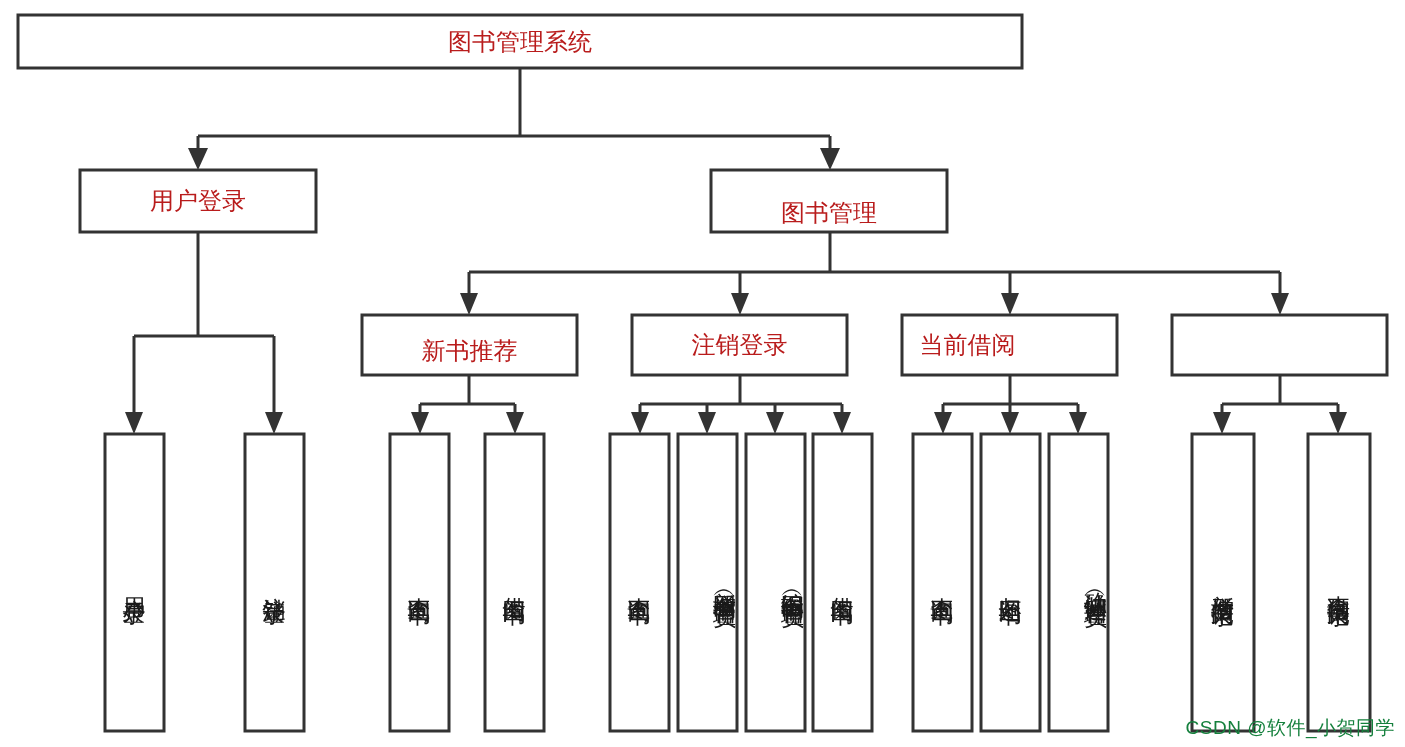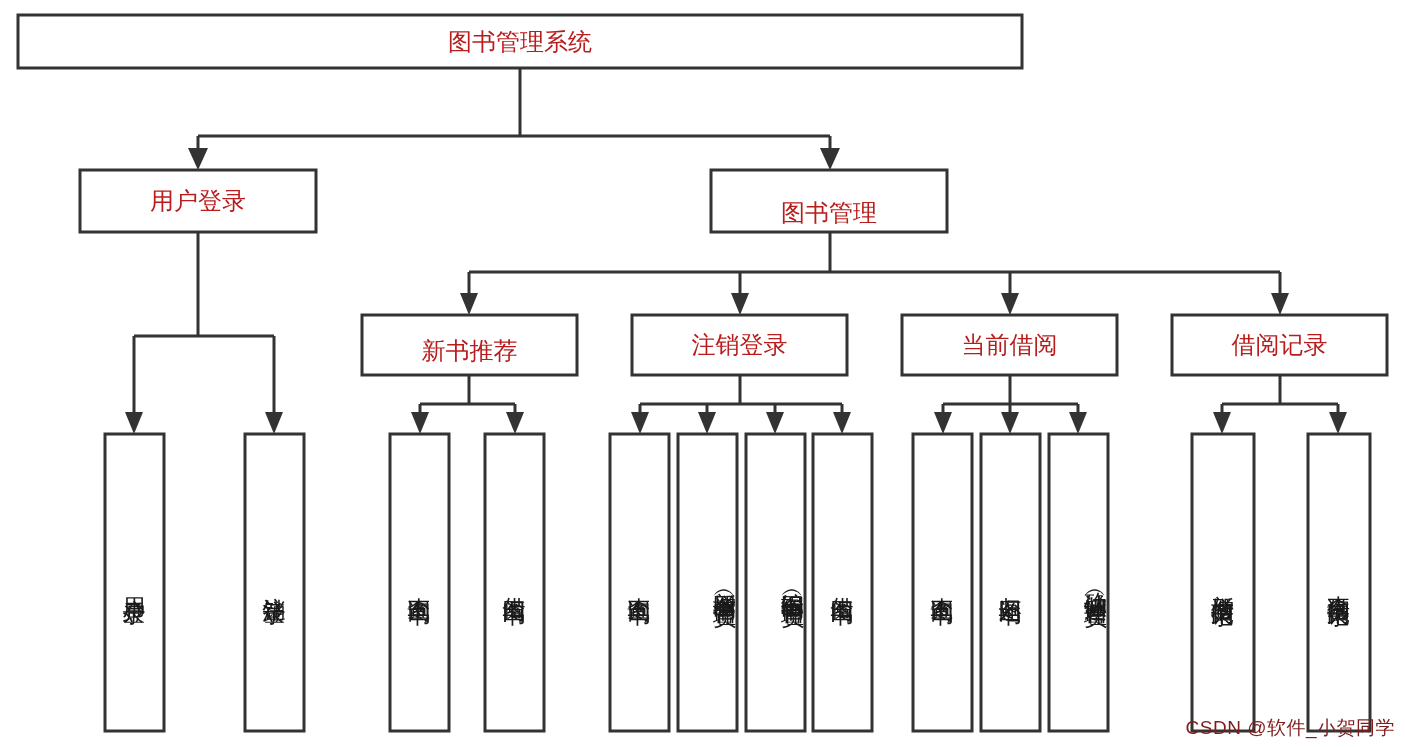--- a/index.html
+++ b/index.html
@@ -64,21 +64,21 @@
     color: #b91c1c;
     pointer-events: none;
     white-space: nowrap;
   }
   .watermark {
     position: absolute;
     right: 10px;
     bottom: 6px;
     font-family: "Liberation Sans", "DejaVu Sans", sans-serif;
     font-size: 19px;
-    color: #7f1d1d;
+    color: #15803d;
     letter-spacing: 0.5px;
     user-select: none;
     white-space: nowrap;
   }
 </style>
 </head>
 <body>
 
 <div id="diagram-root">
 
@@ -172,22 +172,21 @@
     <rect class="node-rect" x="1308" y="434" width="62" height="297"></rect>
   </svg>
 
   <div class="hlabel-wrap" style="left:18px; top:15px; width:1004px; height:53px;">图书管理系统</div>
 
   <div class="hlabel-wrap" style="left:80px; top:170px; width:236px; height:62px;">用户登录</div>
   <div class="hlabel-wrap" style="left:711px; top:182px; width:236px; height:62px;">图书管理</div>
 
   <div class="hlabel-wrap" style="left:362px; top:315px; width:215px; height:71px;text-align:center;">新书推荐</div>
   <div class="hlabel-wrap" style="left:632px; top:315px; width:215px; height:60px;">注销登录</div>
-  <div class="hlabel-wrap" style="left:902px; top:315px; width:215px; height:60px;">当前借阅</div>
-  <div class="hlabel-wrap" style="left:1172px; top:315px; width:215px; height:60px;">借阅记录</div>
+  <div class="hlabel-wrap" style="left:860px; top:315px; width:215px; height:60px;">当前借阅</div>
 
   <div class="vlabel-wrap" style="left:105px; top:434px; width:59px; height:297px;">用户登录</div>
   <div class="vlabel-wrap" style="left:245px; top:434px; width:59px; height:297px;">注销登录</div>
 
   <div class="vlabel-wrap" style="left:390px; top:434px; width:59px; height:297px;">查询图书</div>
   <div class="vlabel-wrap" style="left:485px; top:434px; width:59px; height:297px;">借阅图书</div>
 
   <div class="vlabel-wrap" style="left:610px; top:434px; width:59px; height:297px;">查询图书</div>
   <div class="vlabel-wrap" style="left:678px; top:434px; width:59px; height:297px; align-items:flex-start;">新增图书（管理员）</div>
   <div class="vlabel-wrap" style="left:746px; top:434px; width:59px; height:297px; align-items:flex-start;">编辑图书（管理员）</div>

